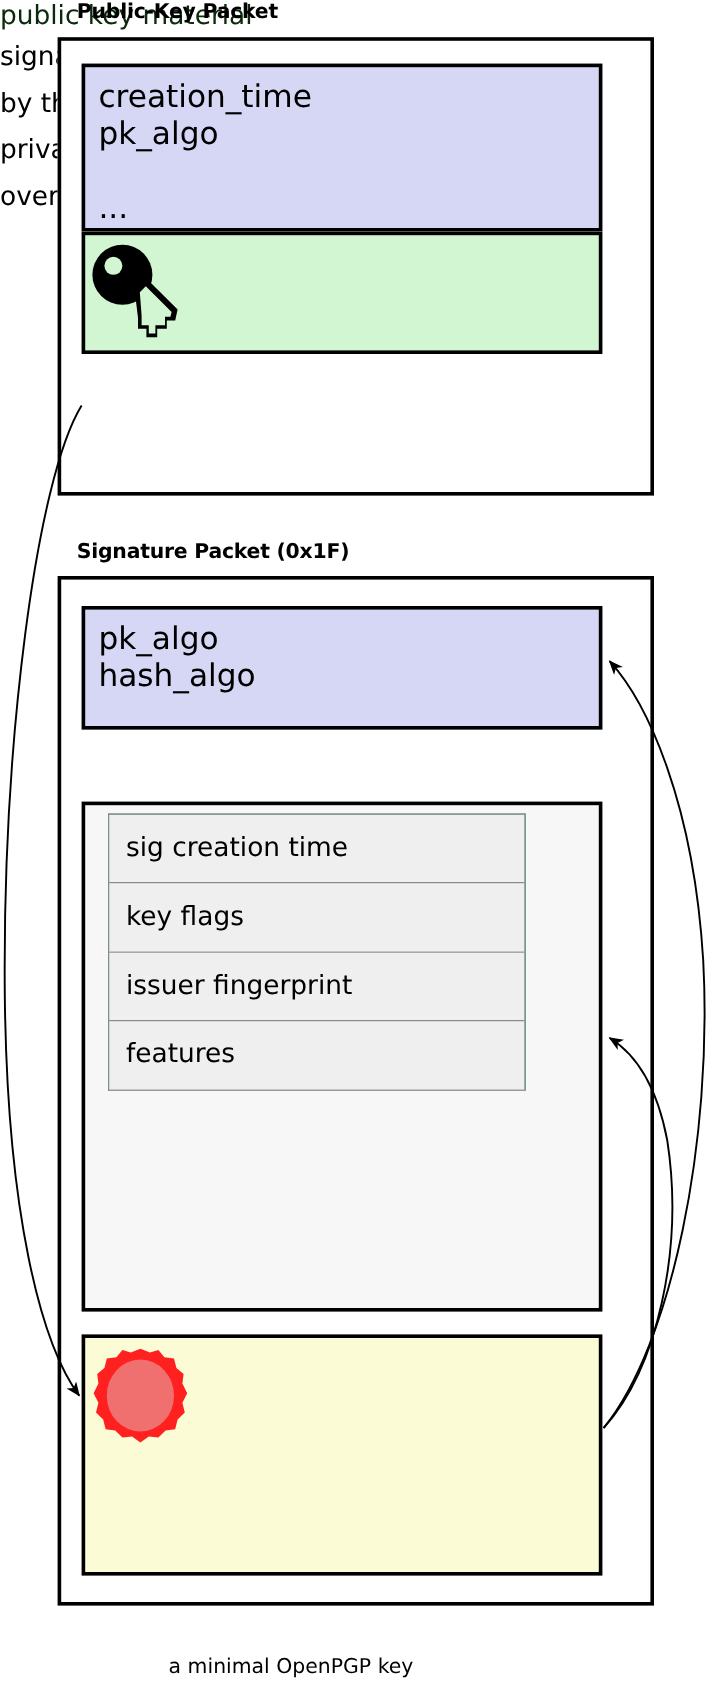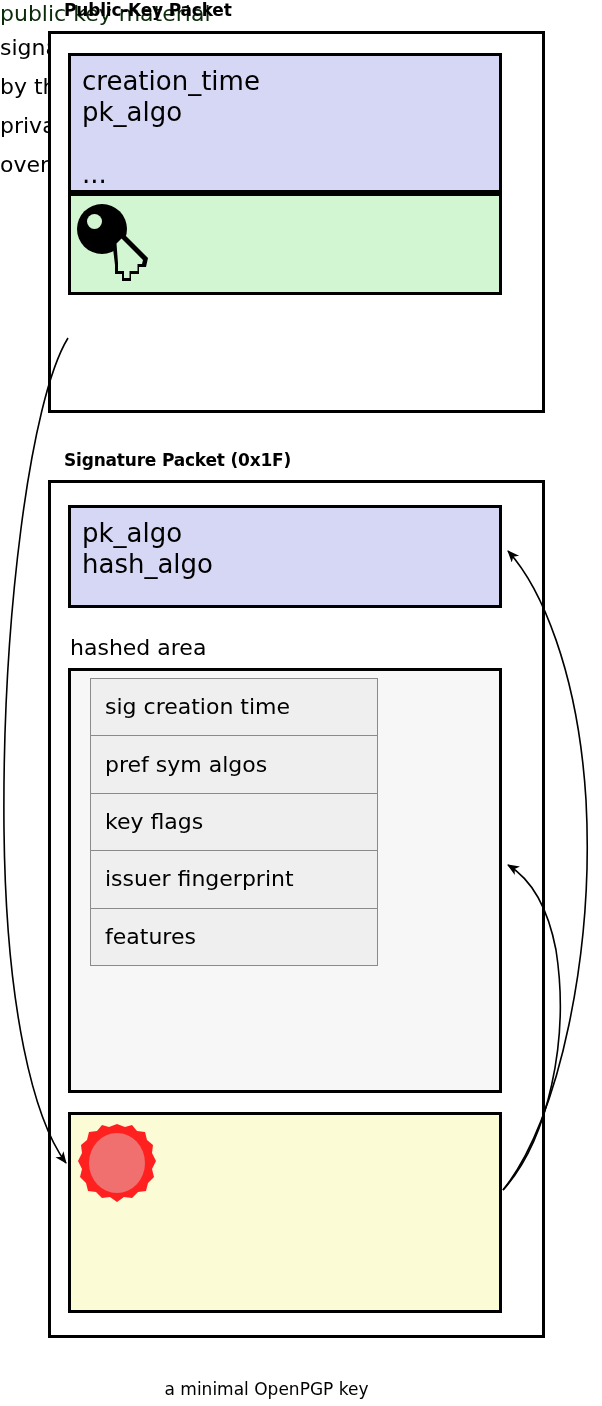--- a/index.html
+++ b/index.html
@@ -93,21 +93,21 @@
   }
 
   #hashed-area {
     left: 68px; top: 668px; width: 434px; height: 425px;
     background: #f7f7f7;
   }
 
   #subpacket-list {
     position: absolute;
     left: 90px; top: 678px;
-    width: 288px;
+    width: 348px;
     box-sizing: border-box;
     border: 1px solid #8a8a8a;
     border-bottom: none;
     background: #0f766e;
   }
   .subpacket-row {
     box-sizing: border-box;
     height: 57.4px;
     border-bottom: 1px solid #8a8a8a;
     display: flex;
@@ -154,21 +154,20 @@
 
   
   #caption {
     position: absolute;
     left: 0; top: 1378px;
     width: 485px;
     text-align: center;
     font-size: 17px;
     line-height: 22px;
     color: #000;
-    margin-left: 24px;
   }
 </style>
 </head>
 <body>
 
 <div class="stage">
 
   <div class="section-title" id="pk-title">Public-Key Packet</div>
 
   <div class="packet-frame" id="pk-packet"></div>
@@ -197,27 +196,25 @@
   <div id="pk-material-text">public key material</div>
 
   <div class="section-title" id="sig-title">Signature Packet (0x1F)</div>
 
   <div class="packet-frame" id="sig-packet"></div>
 
   <div class="block" id="sig-fields"></div>
   <div class="block-text" id="sig-fields-text">pk_algo
 hash_algo</div>
 
-  <div id="hashed-label">hashed area</div>
 
   <div class="block" id="hashed-area"></div>
 
   <div id="subpacket-list">
     <div class="subpacket-row">sig creation time</div>
-    <div class="subpacket-row">pref sym algos</div>
     <div class="subpacket-row">key flags</div>
     <div class="subpacket-row">issuer fingerprint</div>
     <div class="subpacket-row">features</div>
   </div>
 
   <div class="block" id="signature-block"></div>
 
   <svg id="seal-icon" viewBox="0 0 82 82">
     <path fill="#ff2020" d="M41 2
       L49 5 L56 3 L61 9 L69 10 L71 18 L77 23 L76 31 L80 39 L76 47

